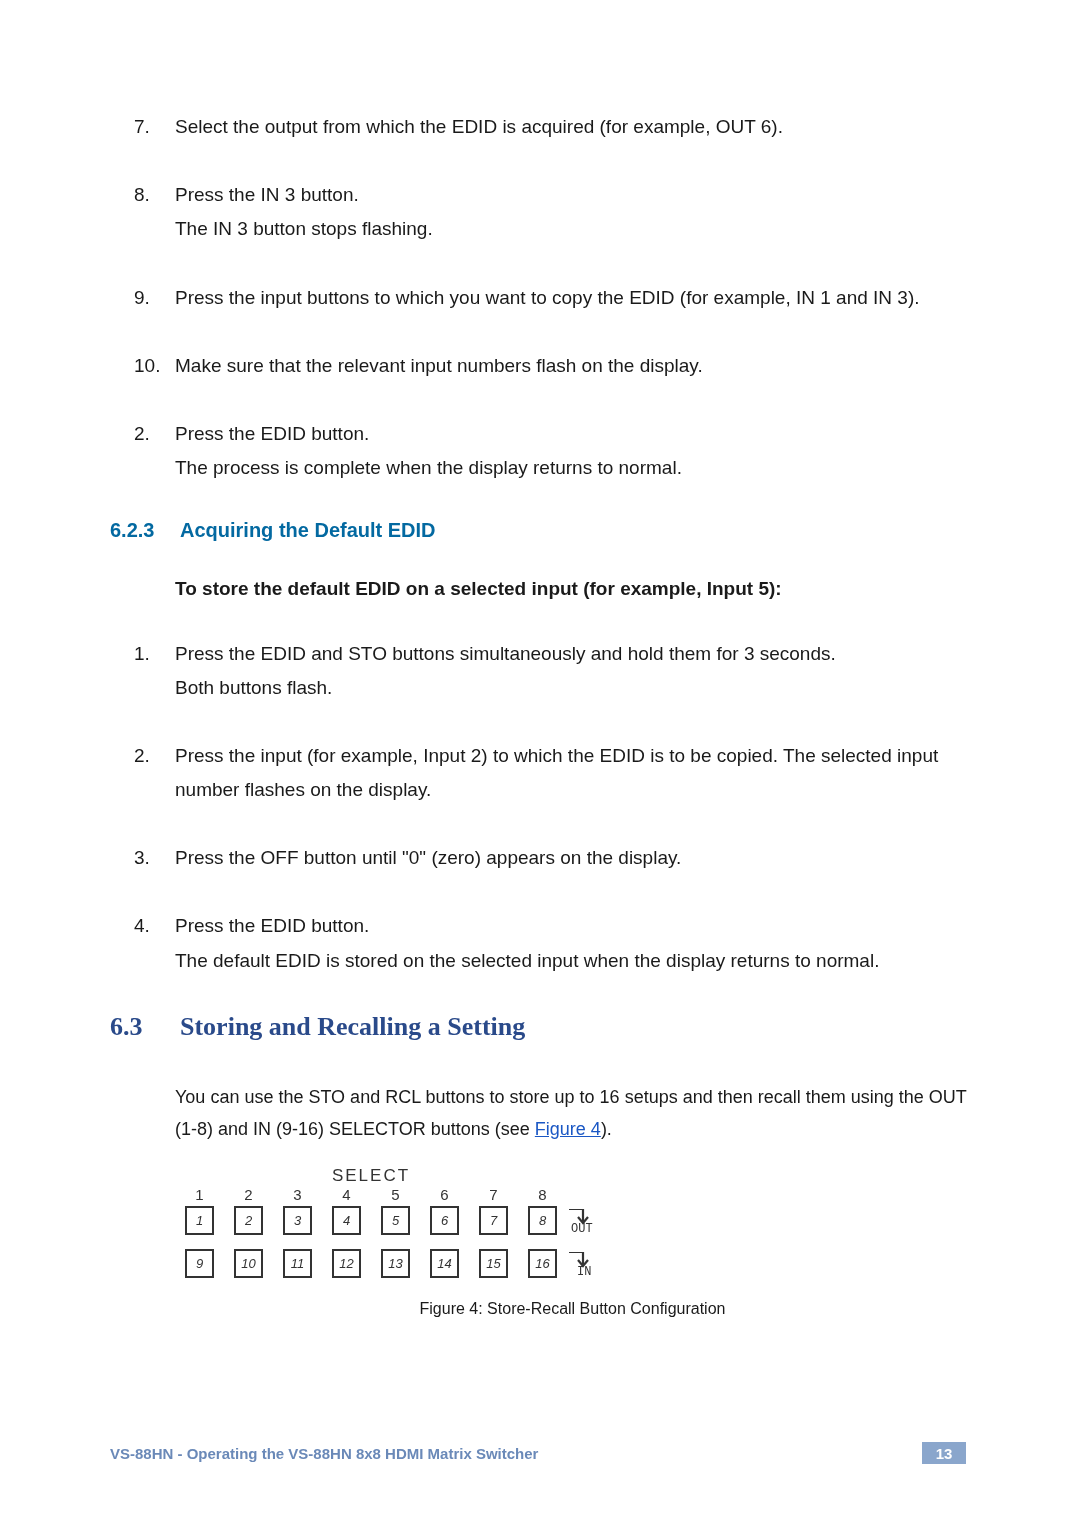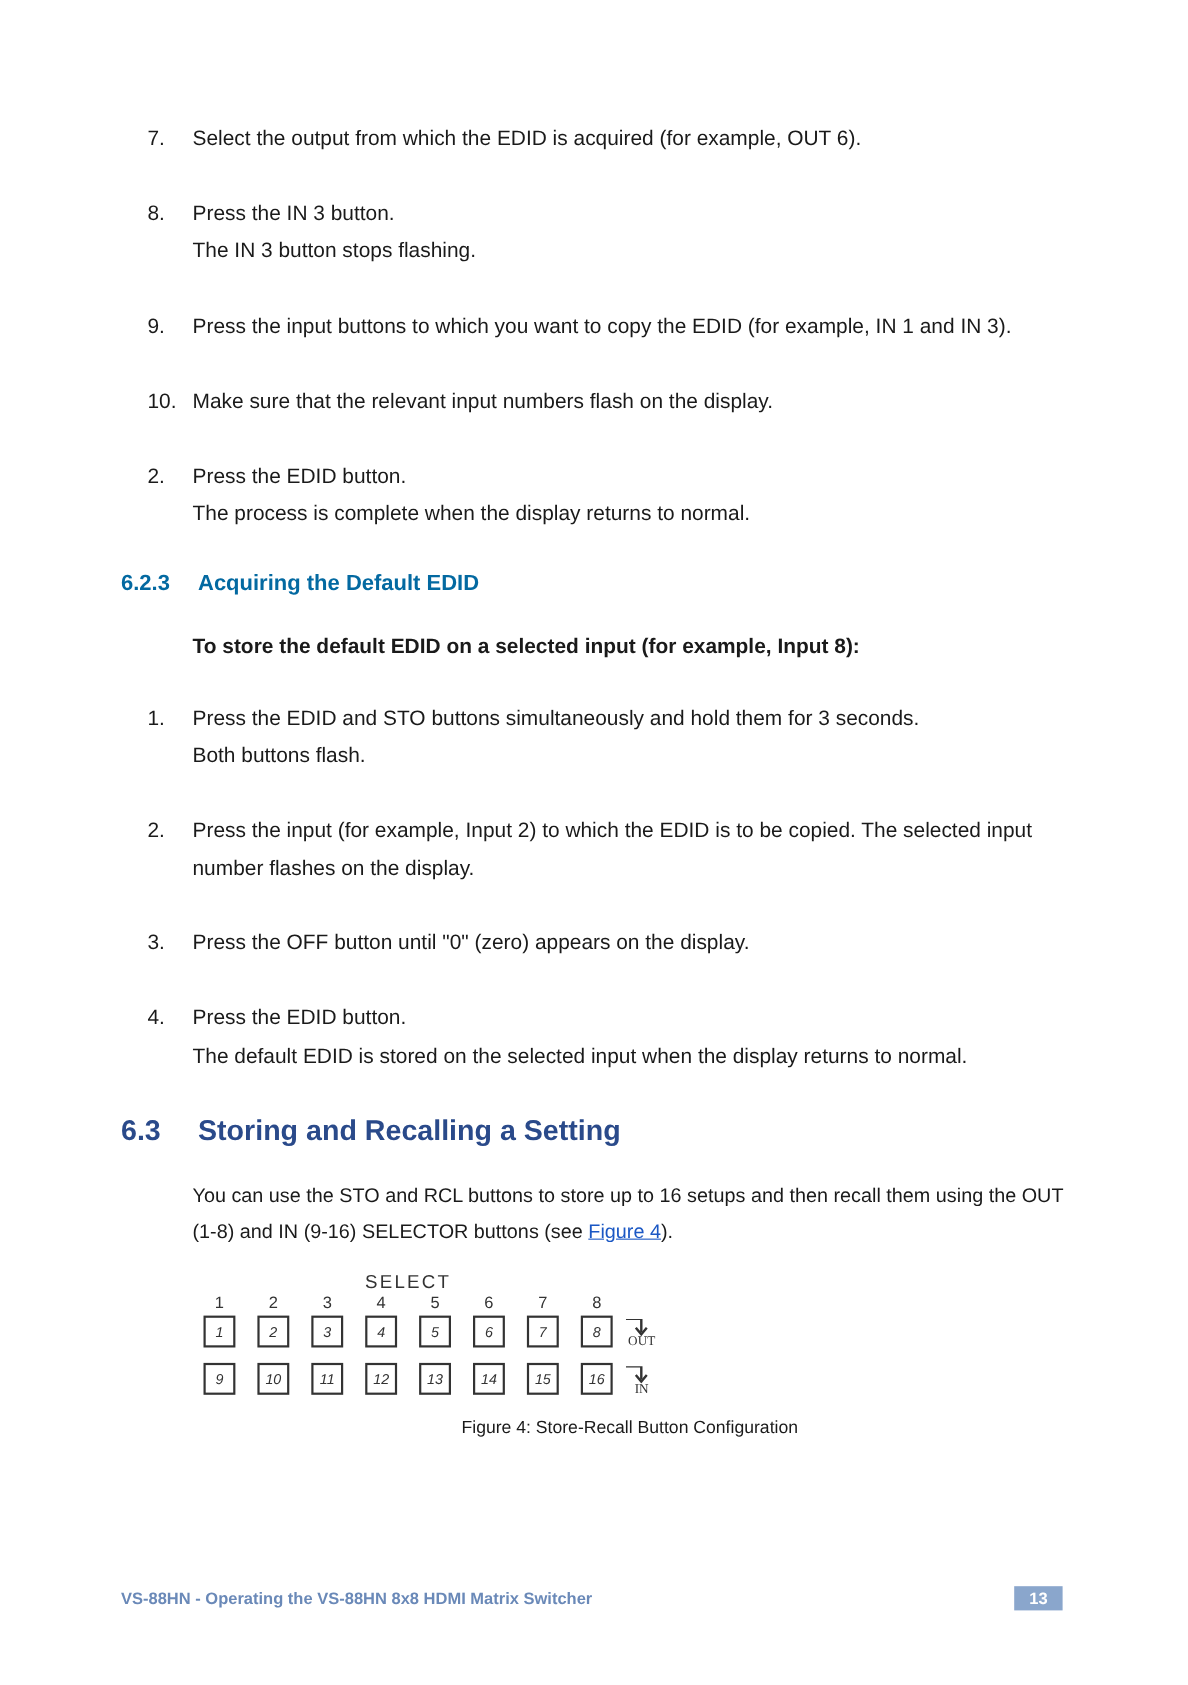--- a/index.html
+++ b/index.html
@@ -58,22 +58,23 @@
   }
   .sub-heading .sec-num {
     width: 70px;
     flex: 0 0 70px;
   }
   .major-heading {
     font-size: 26px;
     font-weight: bold;
     color: #2a4a8a;
     margin-top: 18px;
-    margin-bottom: 28px;
-    display: flex;
+    margin-bottom: 39px;
+    display: flex;
+    font-family: Liberation Serif, serif;
   }
   .major-heading .sec-num {
     width: 70px;
     flex: 0 0 70px;
   }
   .bold-instr {
     font-weight: bold;
     font-size: 19px;
     margin-left: 65px;
     margin-bottom: 30px;
@@ -132,21 +133,21 @@
     font-style: italic;
   }
   .arrow-block {
     display: flex;
     flex-direction: column;
     align-items: flex-start;
     margin-left: 2px;
     line-height: 1;
   }
   .arrow-lbl {
-    font-family: Liberation Serif, serif;
+    font-family: Liberation Mono, monospace;
     font-size: 12px;
     color: #333;
     margin-left: 2px;
     margin-top: -2px;
   }
   .arrow-svg { display: block; }
 
   .caption {
     font-size: 16px;
     margin-left: 65px;
@@ -208,21 +209,21 @@
       <span>Press the EDID button.</span><br>
       <span>The process is complete when the display returns to normal.</span>
     </li>
   </ol>
 
   <div class="sub-heading">
     <span class="sec-num">6.2.3</span>
     <span>Acquiring the Default EDID</span>
   </div>
 
-  <div class="bold-instr">To store the default EDID on a selected input (for example, Input 8):</div>
+  <div class="bold-instr">To store the default EDID on a selected input (for example, Input 5):</div>
 
   <ol class="fresh body-text">
     <li>
       <span class="num">1.</span>
       <span>Press the EDID and STO buttons simultaneously and hold them for 3 seconds.</span><br>
       <span>Both buttons flash.</span>
     </li>
     <li>
       <span class="num">2.</span>
       <span>Press the input (for example, Input 2) to which the EDID is to be copied. The selected input number flashes on the display.</span>

